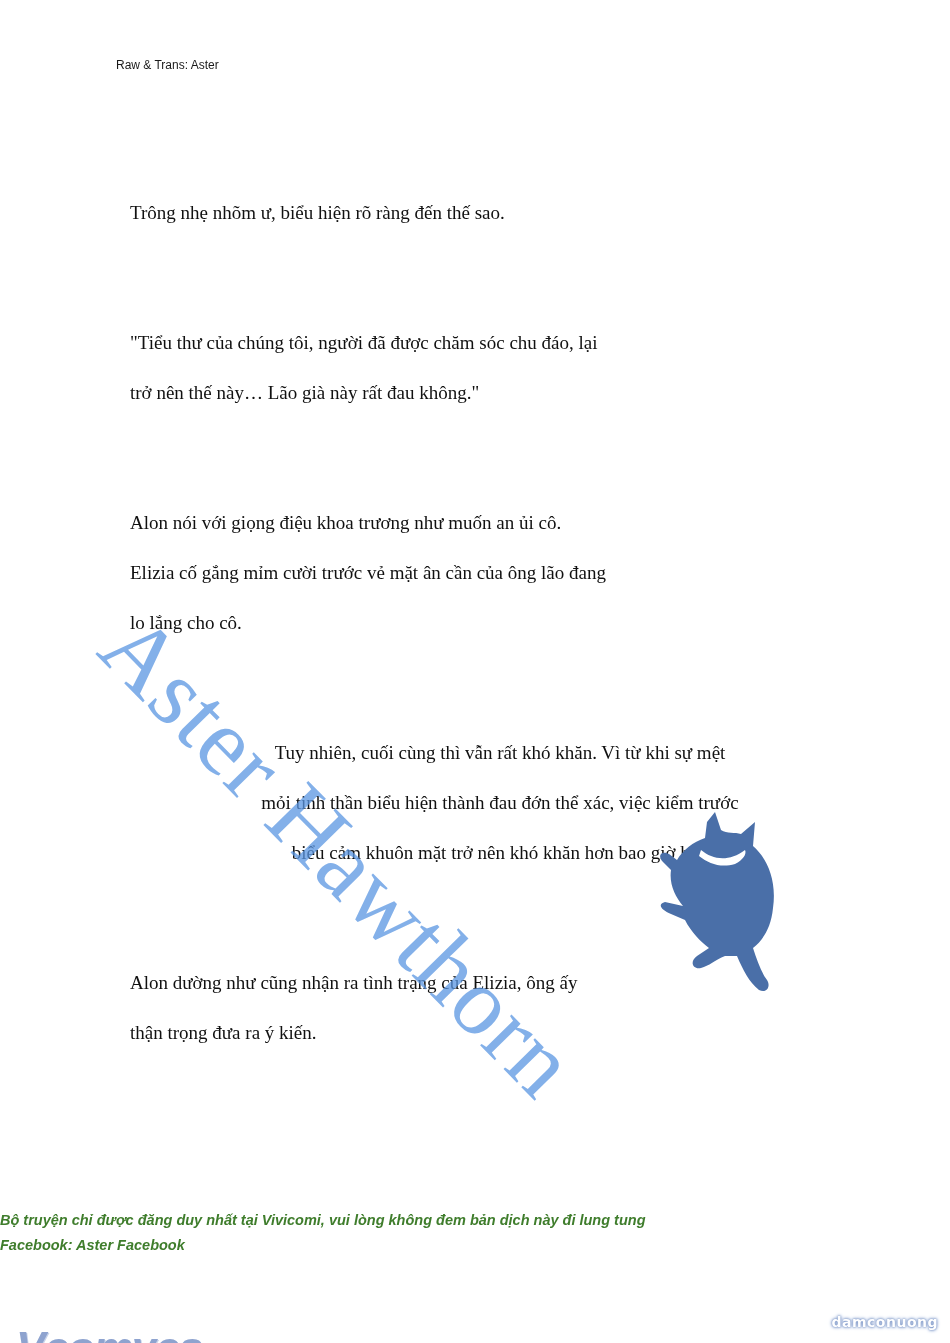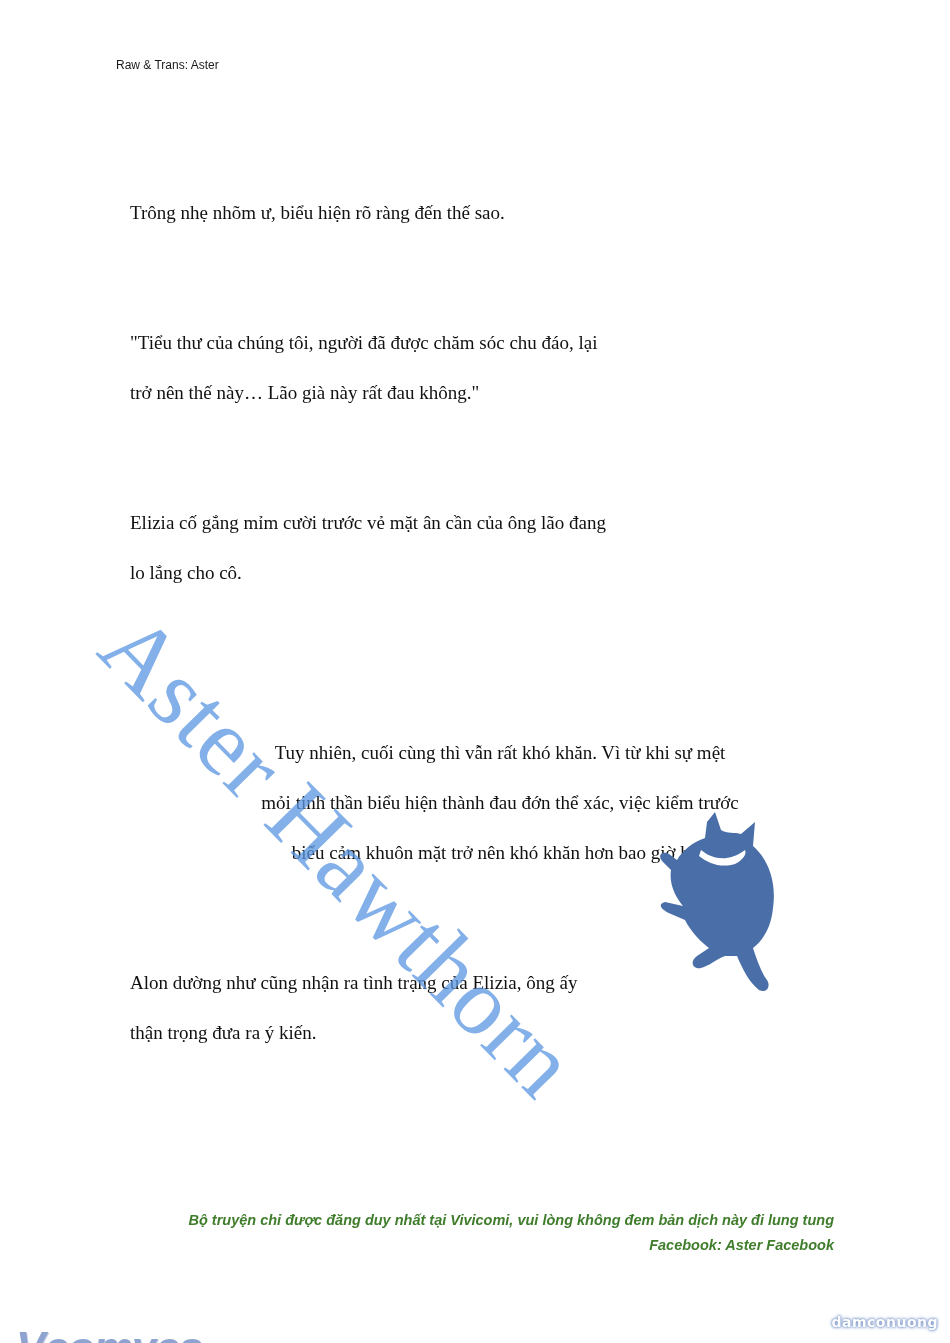--- a/index.html
+++ b/index.html
@@ -30,25 +30,24 @@
       font-family: "Liberation Serif", serif; font-size: 96px;
       color: rgba(90, 150, 225, 0.75);
       white-space: nowrap; pointer-events: none;
       letter-spacing: 1px;
     }
     .cat {
       position: absolute; left: 655px; top: 810px; width: 125px; height: 185px;
     }
     .footer {
       position: absolute; left: 0; width: 802px; top: 1208px;
-      text-align: right;
+      text-align: left;
       font-family: "Liberation Sans", sans-serif; font-size: 14.5px;
       font-style: italic; font-weight: bold; color: #3f7d2c;
       line-height: 25px;
-      padding-left: 32px;
     }
     .footer .line { display: block; }
     .logo-left {
       position: absolute; left: 16px; top: 1296px;
       font-family: "Liberation Sans", sans-serif; font-size: 44px;
       font-weight: bold; font-style: italic; color: #8ea3cf;
       letter-spacing: -1px;
       text-shadow: 1px 1px 0 #c8d3ea;
       margin-top: 27px;
     }
@@ -66,20 +65,21 @@
   <div class="header-credit">Raw &amp; Trans: Aster</div>
 
   <p class="body-text p1">
     <span class="line">Trông nhẹ nhõm ư, biểu hiện rõ ràng đến thế sao.</span>
   </p>
   <p class="body-text p2">
     <span class="line">"Tiểu thư của chúng tôi, người đã được chăm sóc chu đáo, lại</span>
     <span class="line">trở nên thế này… Lão già này rất đau không."</span>
   </p>
   <p class="body-text p3">
+    <span class="line">Alon nói với giọng điệu khoa trương như muốn an ủi cô.</span>
     <span class="line">Elizia cố gắng mỉm cười trước vẻ mặt ân cần của ông lão đang</span>
     <span class="line">lo lắng cho cô.</span>
   </p>
   <p class="body-text p4">
     <span class="line">Tuy nhiên, cuối cùng thì vẫn rất khó khăn. Vì từ khi sự mệt</span>
     <span class="line">mỏi tinh thần biểu hiện thành đau đớn thể xác, việc kiểm trước</span>
     <span class="line">biểu cảm khuôn mặt trở nên khó khăn hơn bao giờ hết.</span>
   </p>
   <p class="body-text p5">
     <span class="line">Alon dường như cũng nhận ra tình trạng của Elizia, ông ấy</span>

